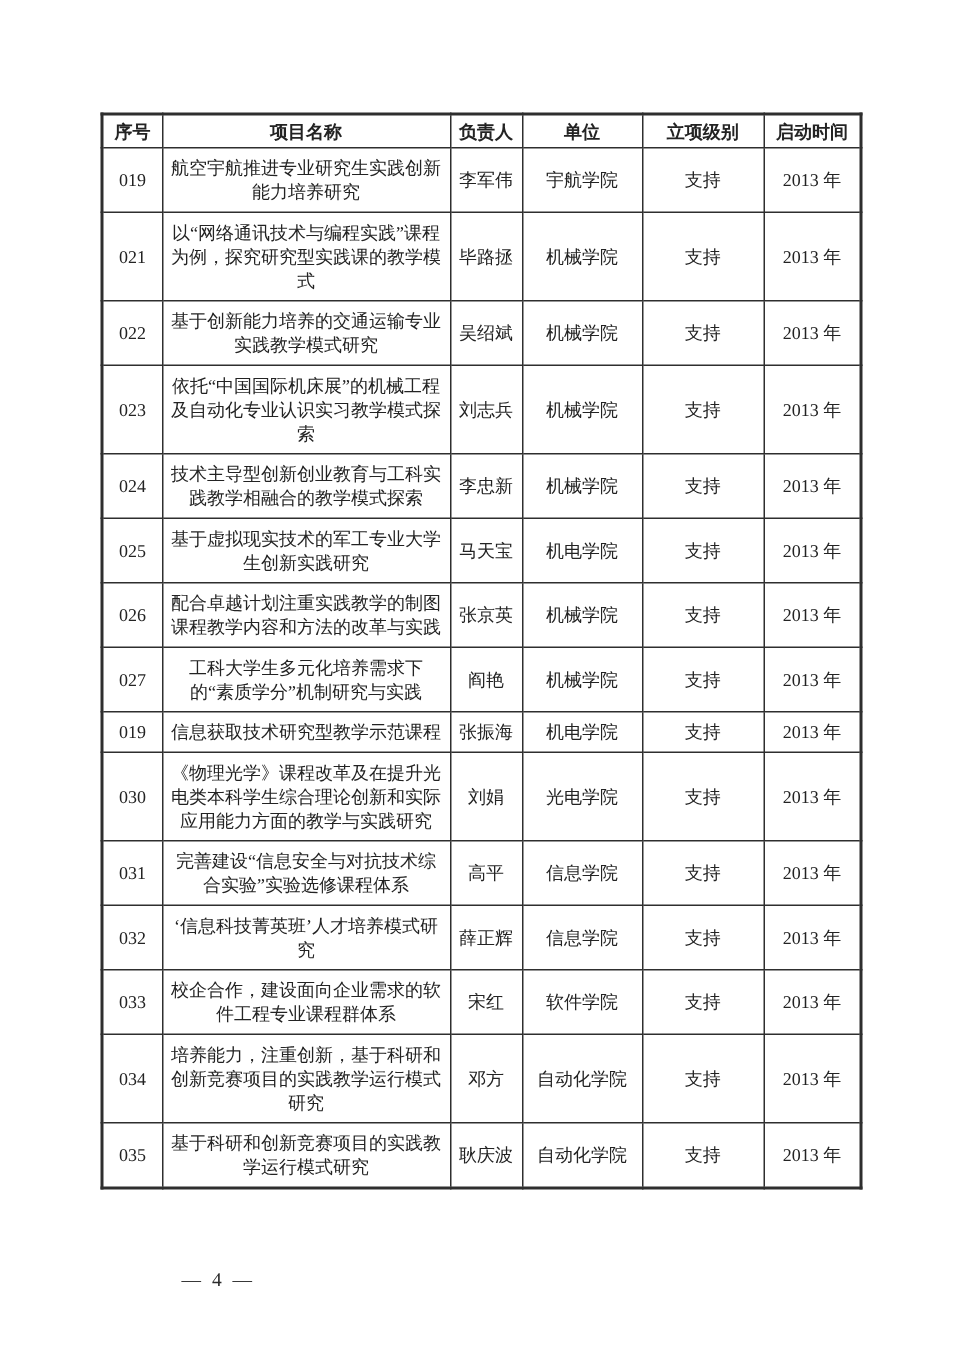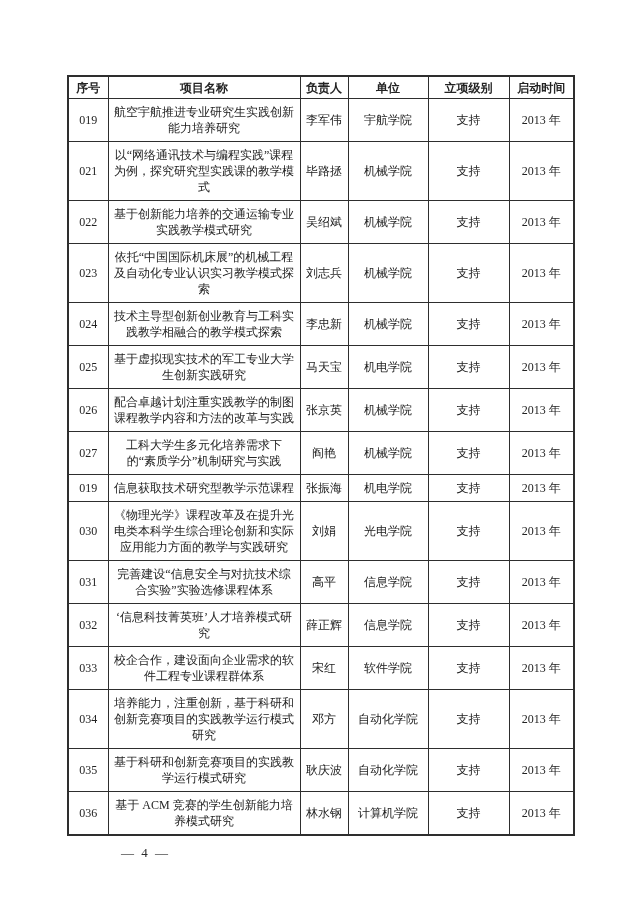--- a/index.html
+++ b/index.html
@@ -195,27 +195,19 @@
             <td>2013 年</td>
           </tr>
           <tr>
             <td>035</td>
             <td class="cell-name">基于科研和创新竞赛项目的实践教学运行模式研究</td>
             <td>耿庆波</td>
             <td>自动化学院</td>
             <td>支持</td>
             <td>2013 年</td>
           </tr>
-          <tr>
-            <td>036</td>
-            <td class="cell-name">基于 ACM 竞赛的学生创新能力培养模式研究</td>
-            <td>林水钢</td>
-            <td>计算机学院</td>
-            <td>支持</td>
-            <td>2013 年</td>
-          </tr>
         </tbody>
     </table>
   </div>
 
   <div class="page-footer">— 4 —</div>
 
 </div>
 
 </body></html>

